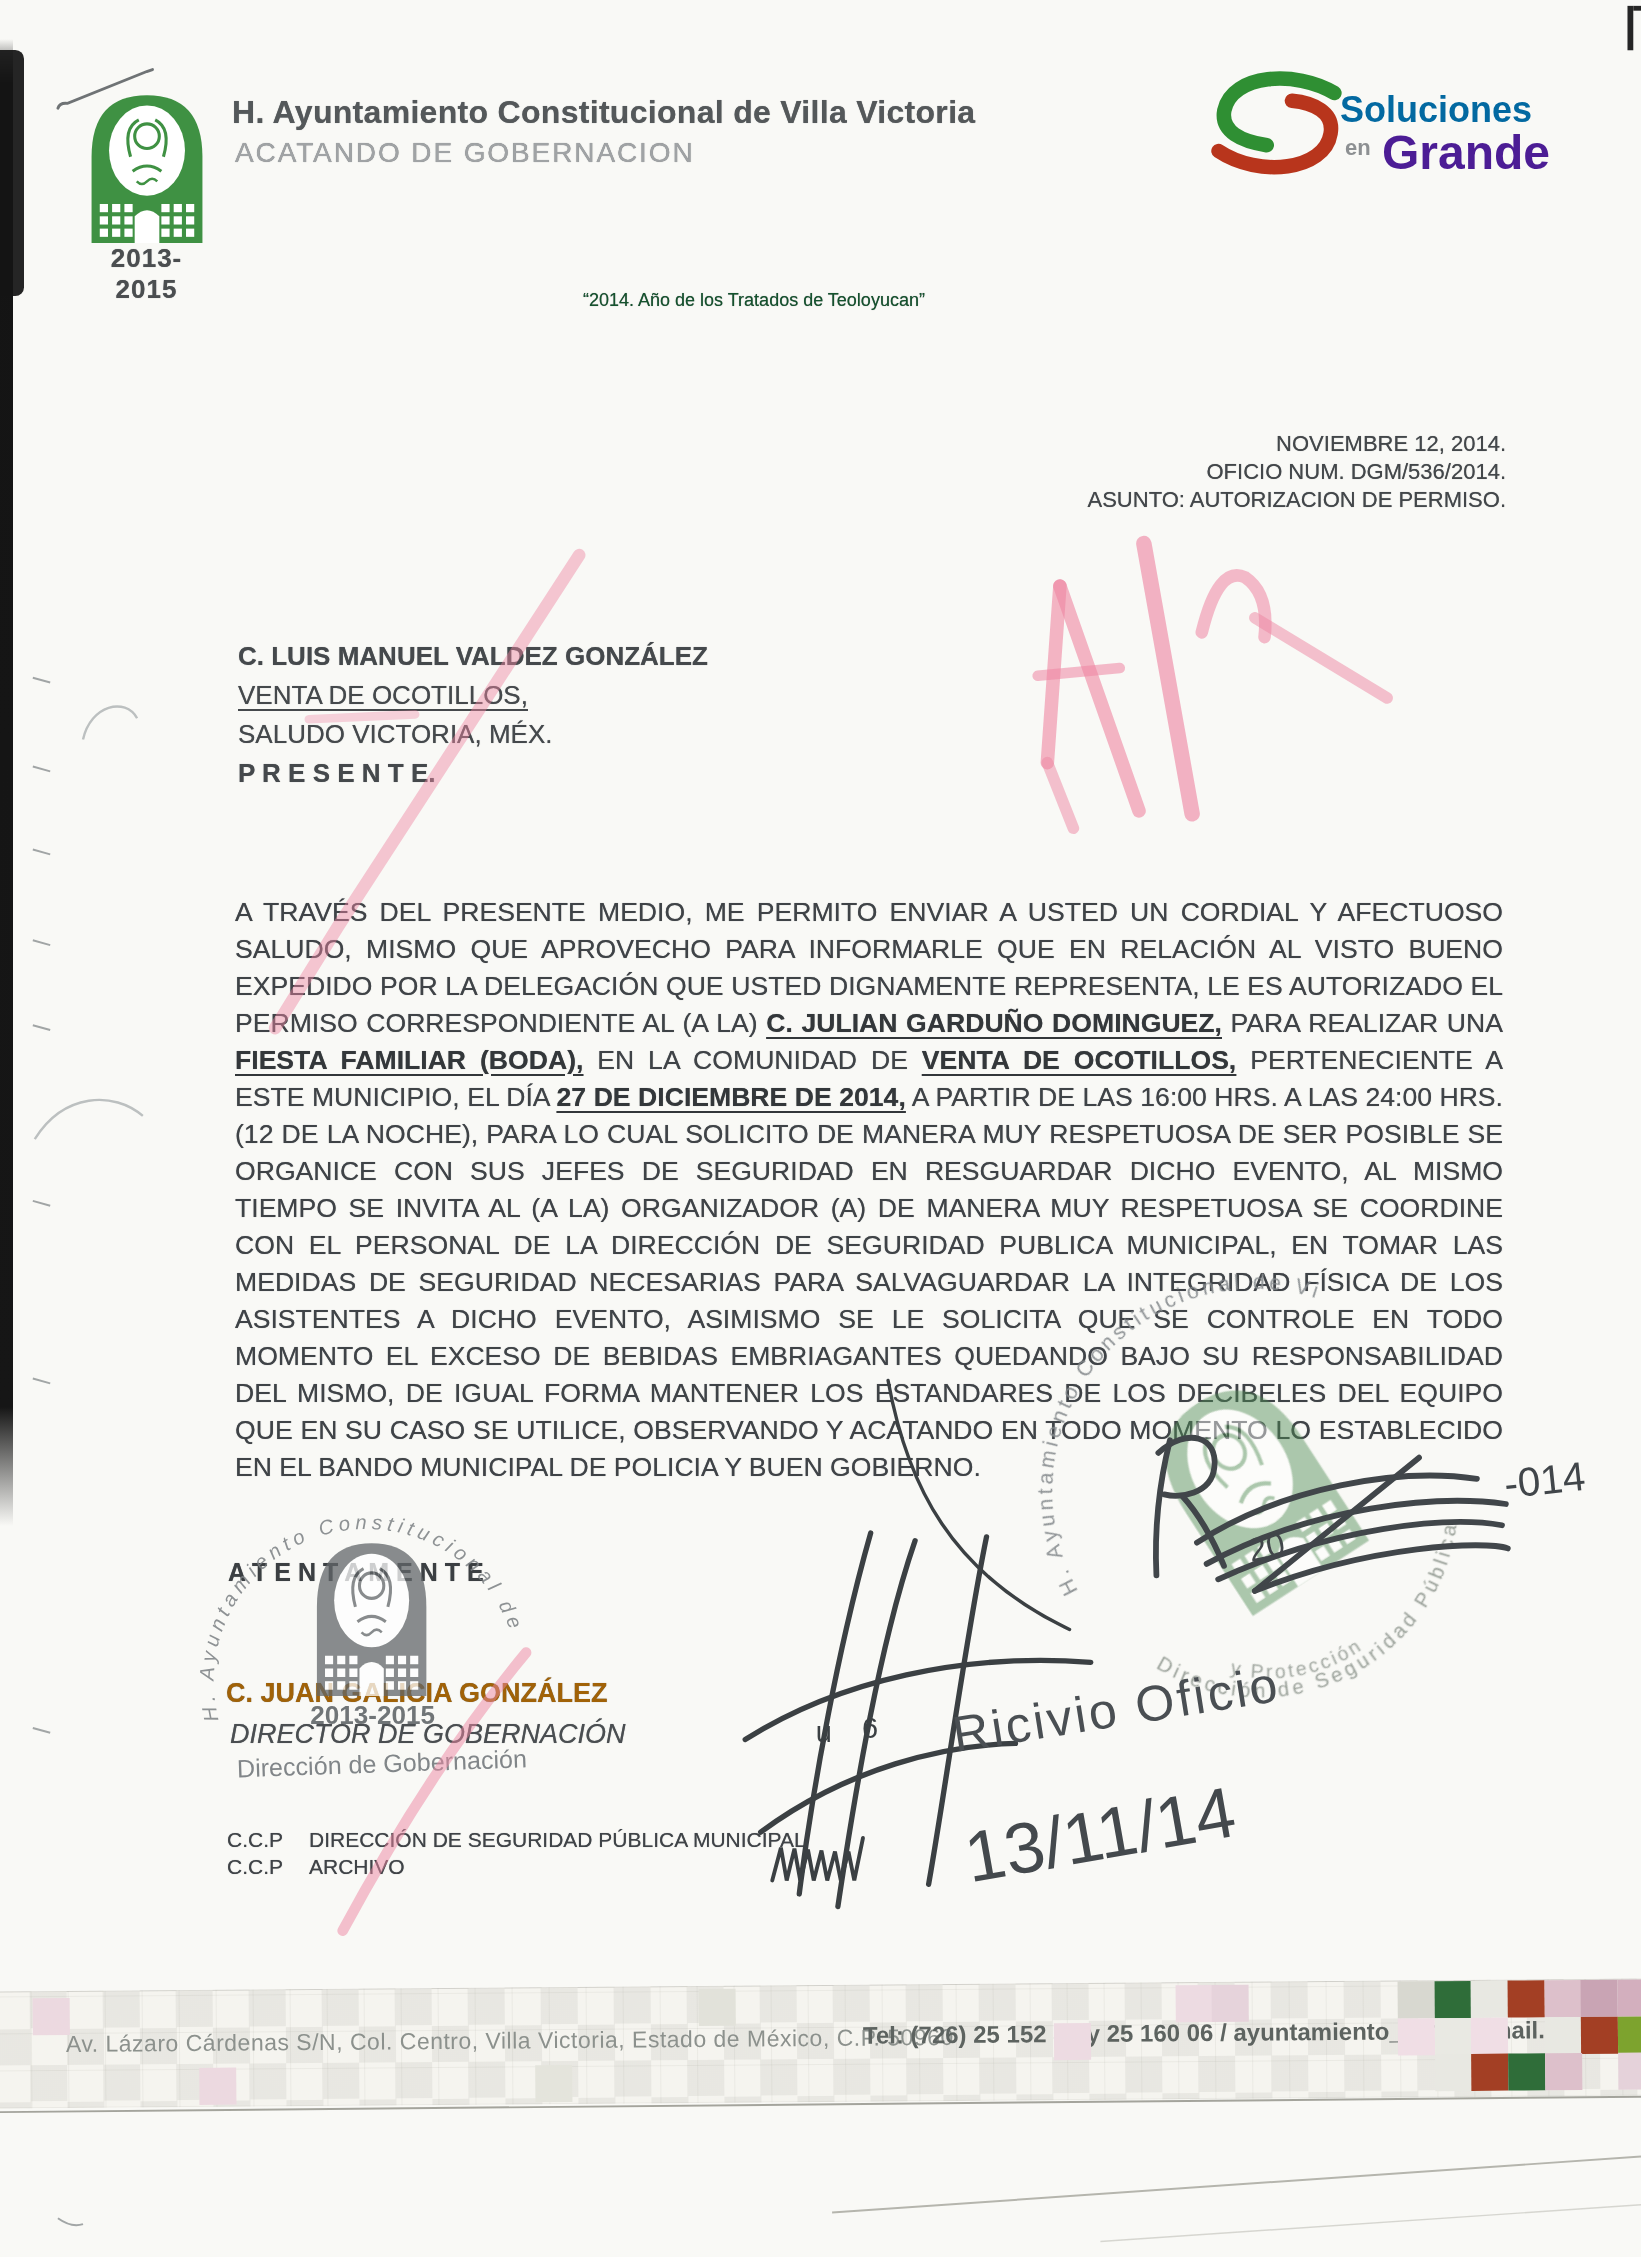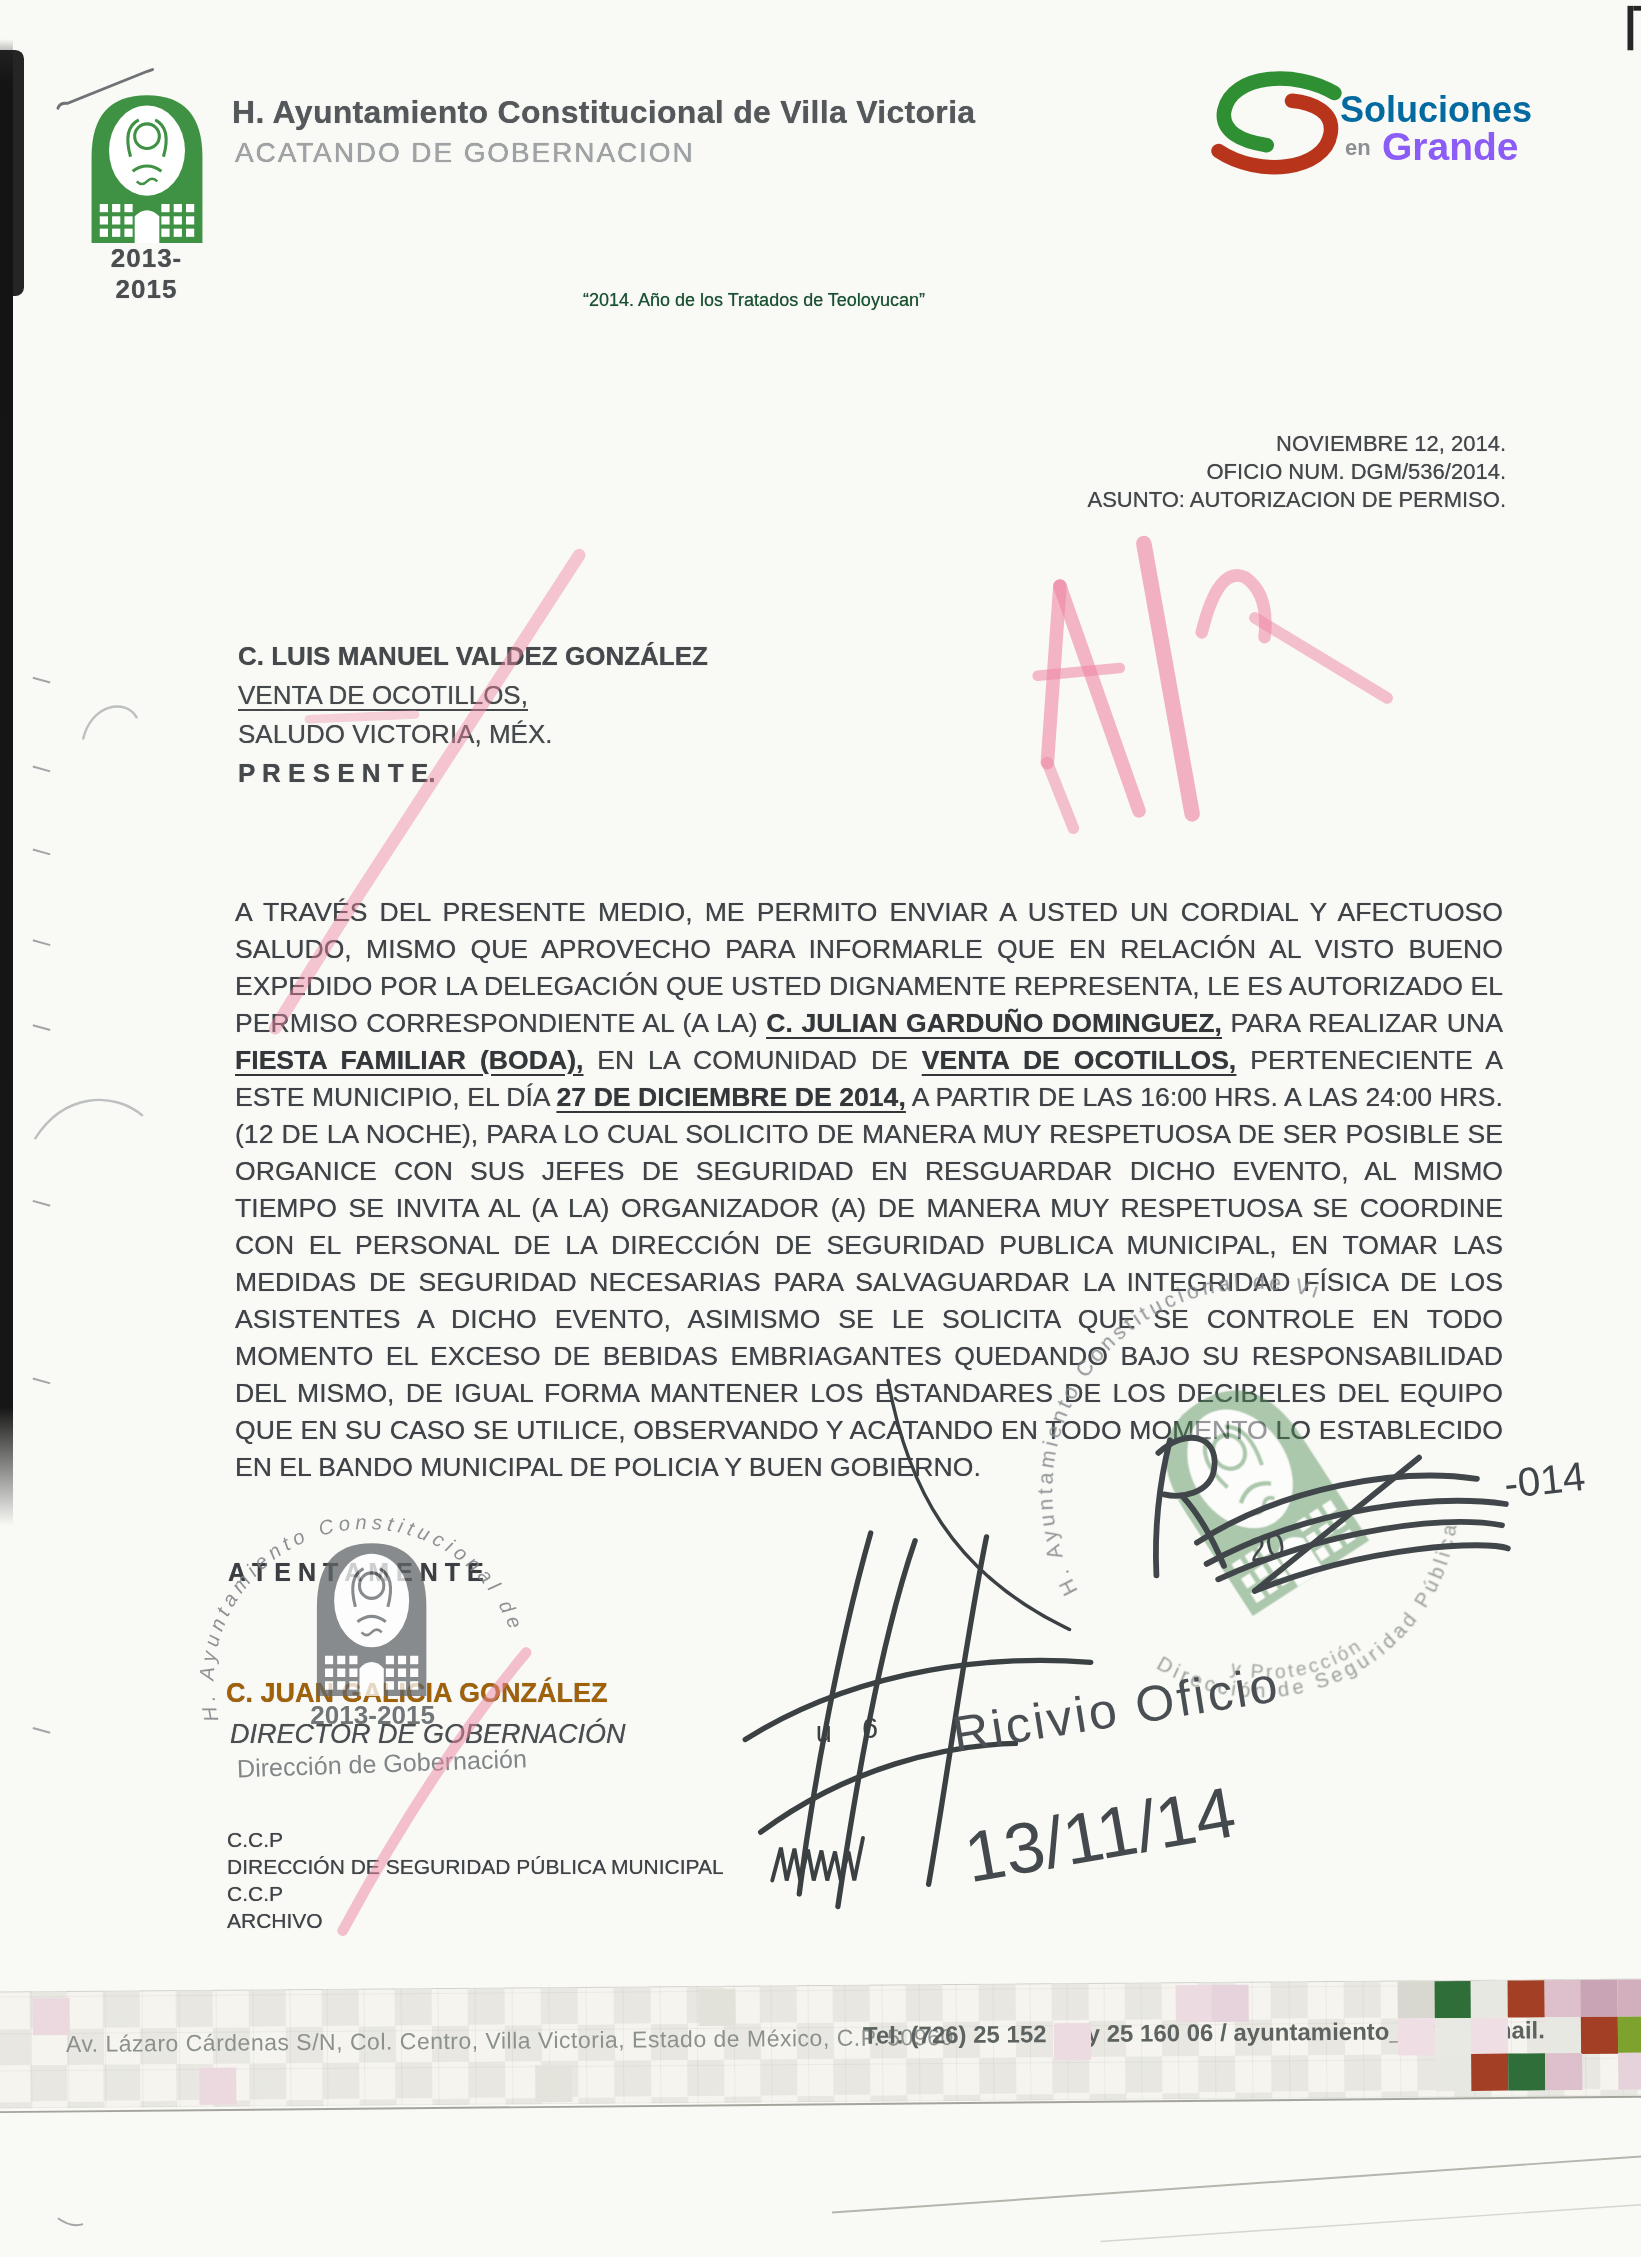--- a/index.html
+++ b/index.html
@@ -7,21 +7,21 @@
         overflow:hidden;font-family:"Liberation Sans",sans-serif;color:#3f4346;}
   .abs{position:absolute;}
   .scan{text-shadow:0 0 0.7px rgba(62,66,69,.75);}
 
   
   .org-title{left:232px;top:94px;font-size:32px;font-weight:bold;color:#54585a;letter-spacing:0.3px;}
   .dept{left:235px;top:137px;font-size:28px;color:#a0a3a5;letter-spacing:1.9px;}
   .logo-term{left:81px;top:243px;width:131px;text-align:center;font-size:26px;font-weight:bold;color:#4b4e50;letter-spacing:1px;}
   .slogan1{left:1340px;top:89px;font-size:36px;font-weight:bold;color:#0369a1;text-align:right;}
   .slogan2{left:1345px;top:135px;font-size:22px;font-weight:bold;color:#8d9092;}
-  .slogan3{left:1382px;top:125px;font-size:39px;font-weight:bold;color:#8b5cf6;}
+  .slogan3{left:1382px;top:125px;font-size:48px;font-weight:bold;color:#4c1d95;}
 
   .motto{left:583px;top:290px;font-size:18px;color:#14532d;}
 
   .refblock{right:135px;top:430px;text-align:right;font-size:22px;line-height:28px;color:#43474a;}
 
   .addressee{left:238px;top:637px;font-size:26px;line-height:39px;color:#45494c;}
   .addr-name{font-weight:bold;}
   .addr-comm{text-decoration:underline;text-decoration-thickness:1.9px;text-underline-offset:4.8px;}
   .addr-pres{font-weight:bold;}
 
@@ -29,21 +29,21 @@
             text-align:justify;color:#3f4347;}
   .bodytext .b{font-weight:bold;color:#33373a;}
   .bodytext .u{text-decoration:underline;text-decoration-thickness:2.4px;text-underline-offset:4.8px;}
 
   .closing{left:235px;top:1494px;font-size:26px;color:#3f4347;}
   .atent{left:228px;top:1558px;font-size:25px;font-weight:bold;color:#3b3f42;}
   .signer-name{left:226px;top:1678px;font-size:27px;font-weight:bold;color:#a16207;}
   .signer-title{left:230px;top:1719px;font-size:27px;font-style:italic;color:#4a4e51;}
 
   .ccp{left:227px;top:1826px;font-size:21px;color:#3f4347;}
-  .ccp-row{display:flex;line-height:27px;flex-direction:column;}
+  .ccp-row{display:flex;line-height:27px;}
   .ccp-label{width:82px;}
 
   
   .footer-band{left:-5.8px;top:1985px;width:1653px;height:116px;transform:rotate(-0.45deg);
     background:
       repeating-linear-gradient(0deg, rgba(140,140,128,.10) 0 1px, transparent 1px 37px),
       repeating-linear-gradient(90deg, rgba(140,140,128,.10) 0 1px, transparent 1px 37px),
       repeating-conic-gradient(rgba(120,120,108,.10) 0% 25%, rgba(255,255,255,0) 0% 50%);
     background-size:auto,auto,73px 73px;background-color:#f5f4ef;
     border-top:1px solid rgba(0,0,0,.06);}

